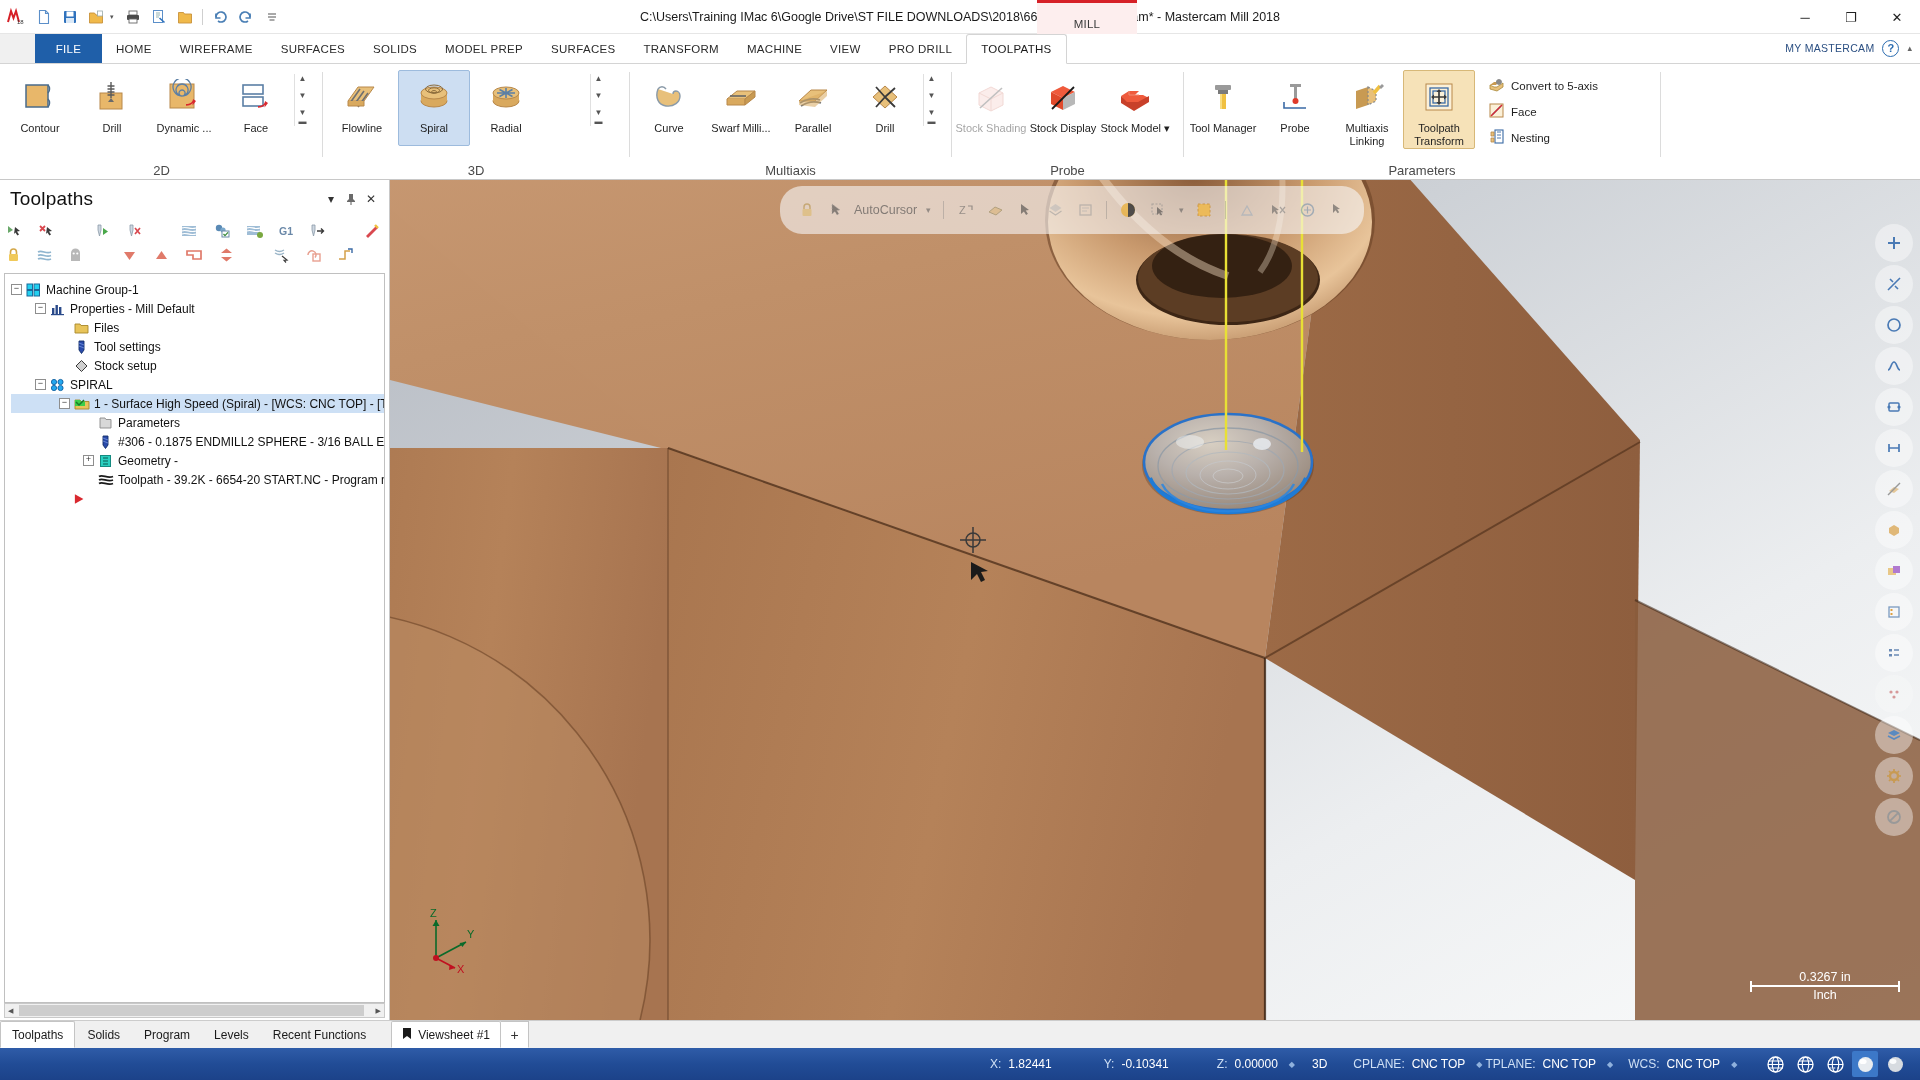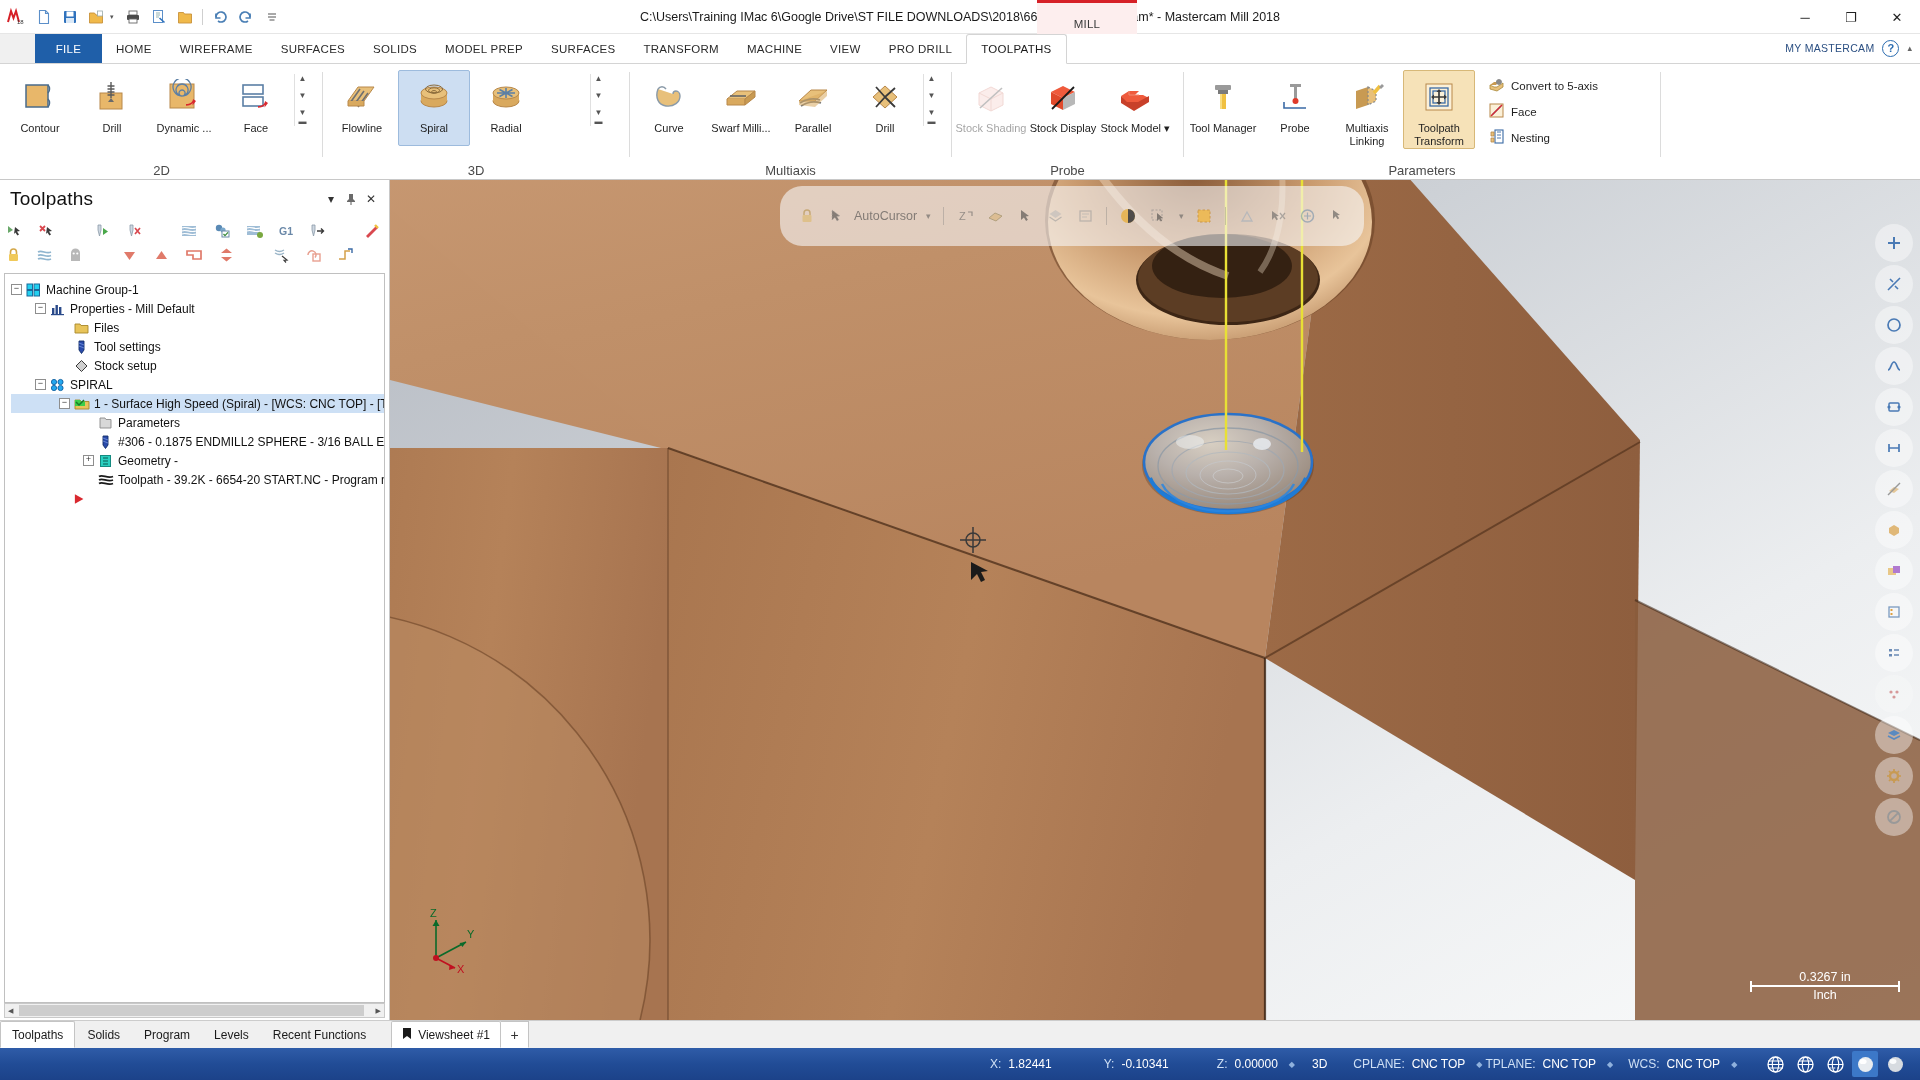--- a/index.html
+++ b/index.html
@@ -200,21 +200,21 @@
   }
   .sb-ico.on { background: #3c78c8; }
 
   
   .viewport {
     position: absolute; left: 390px; top: 180px; width: 1530px; height: 840px;
     overflow: hidden;
     background: linear-gradient(152deg, #b9bec6 0%, #cfd3d8 30%, #e9ebee 62%, #f6f7f8 100%);
   }
   .gfloat {
-    position: absolute; top: 6px; left: 390px; height: 60px;
+    position: absolute; top: 6px; left: 390px; height: 48px;
     display: flex; align-items: center; gap: 4px;
     background: rgba(246,247,249,.60); border-radius: 22px; padding: 0 14px;
   }
   .gfico { width: 26px; height: 26px; display:flex; align-items:center; justify-content:center;
            opacity:.55; cursor:pointer; }
   .gf-text { font-size: 12.5px; color: #444; opacity:.6; }
   .gf-sep { width:1px; height: 18px; background: rgba(120,120,120,.35); margin: 0 4px; }
 
   .rtoolbar {
     position: absolute; right: 4px; top: 44px; width: 44px;

